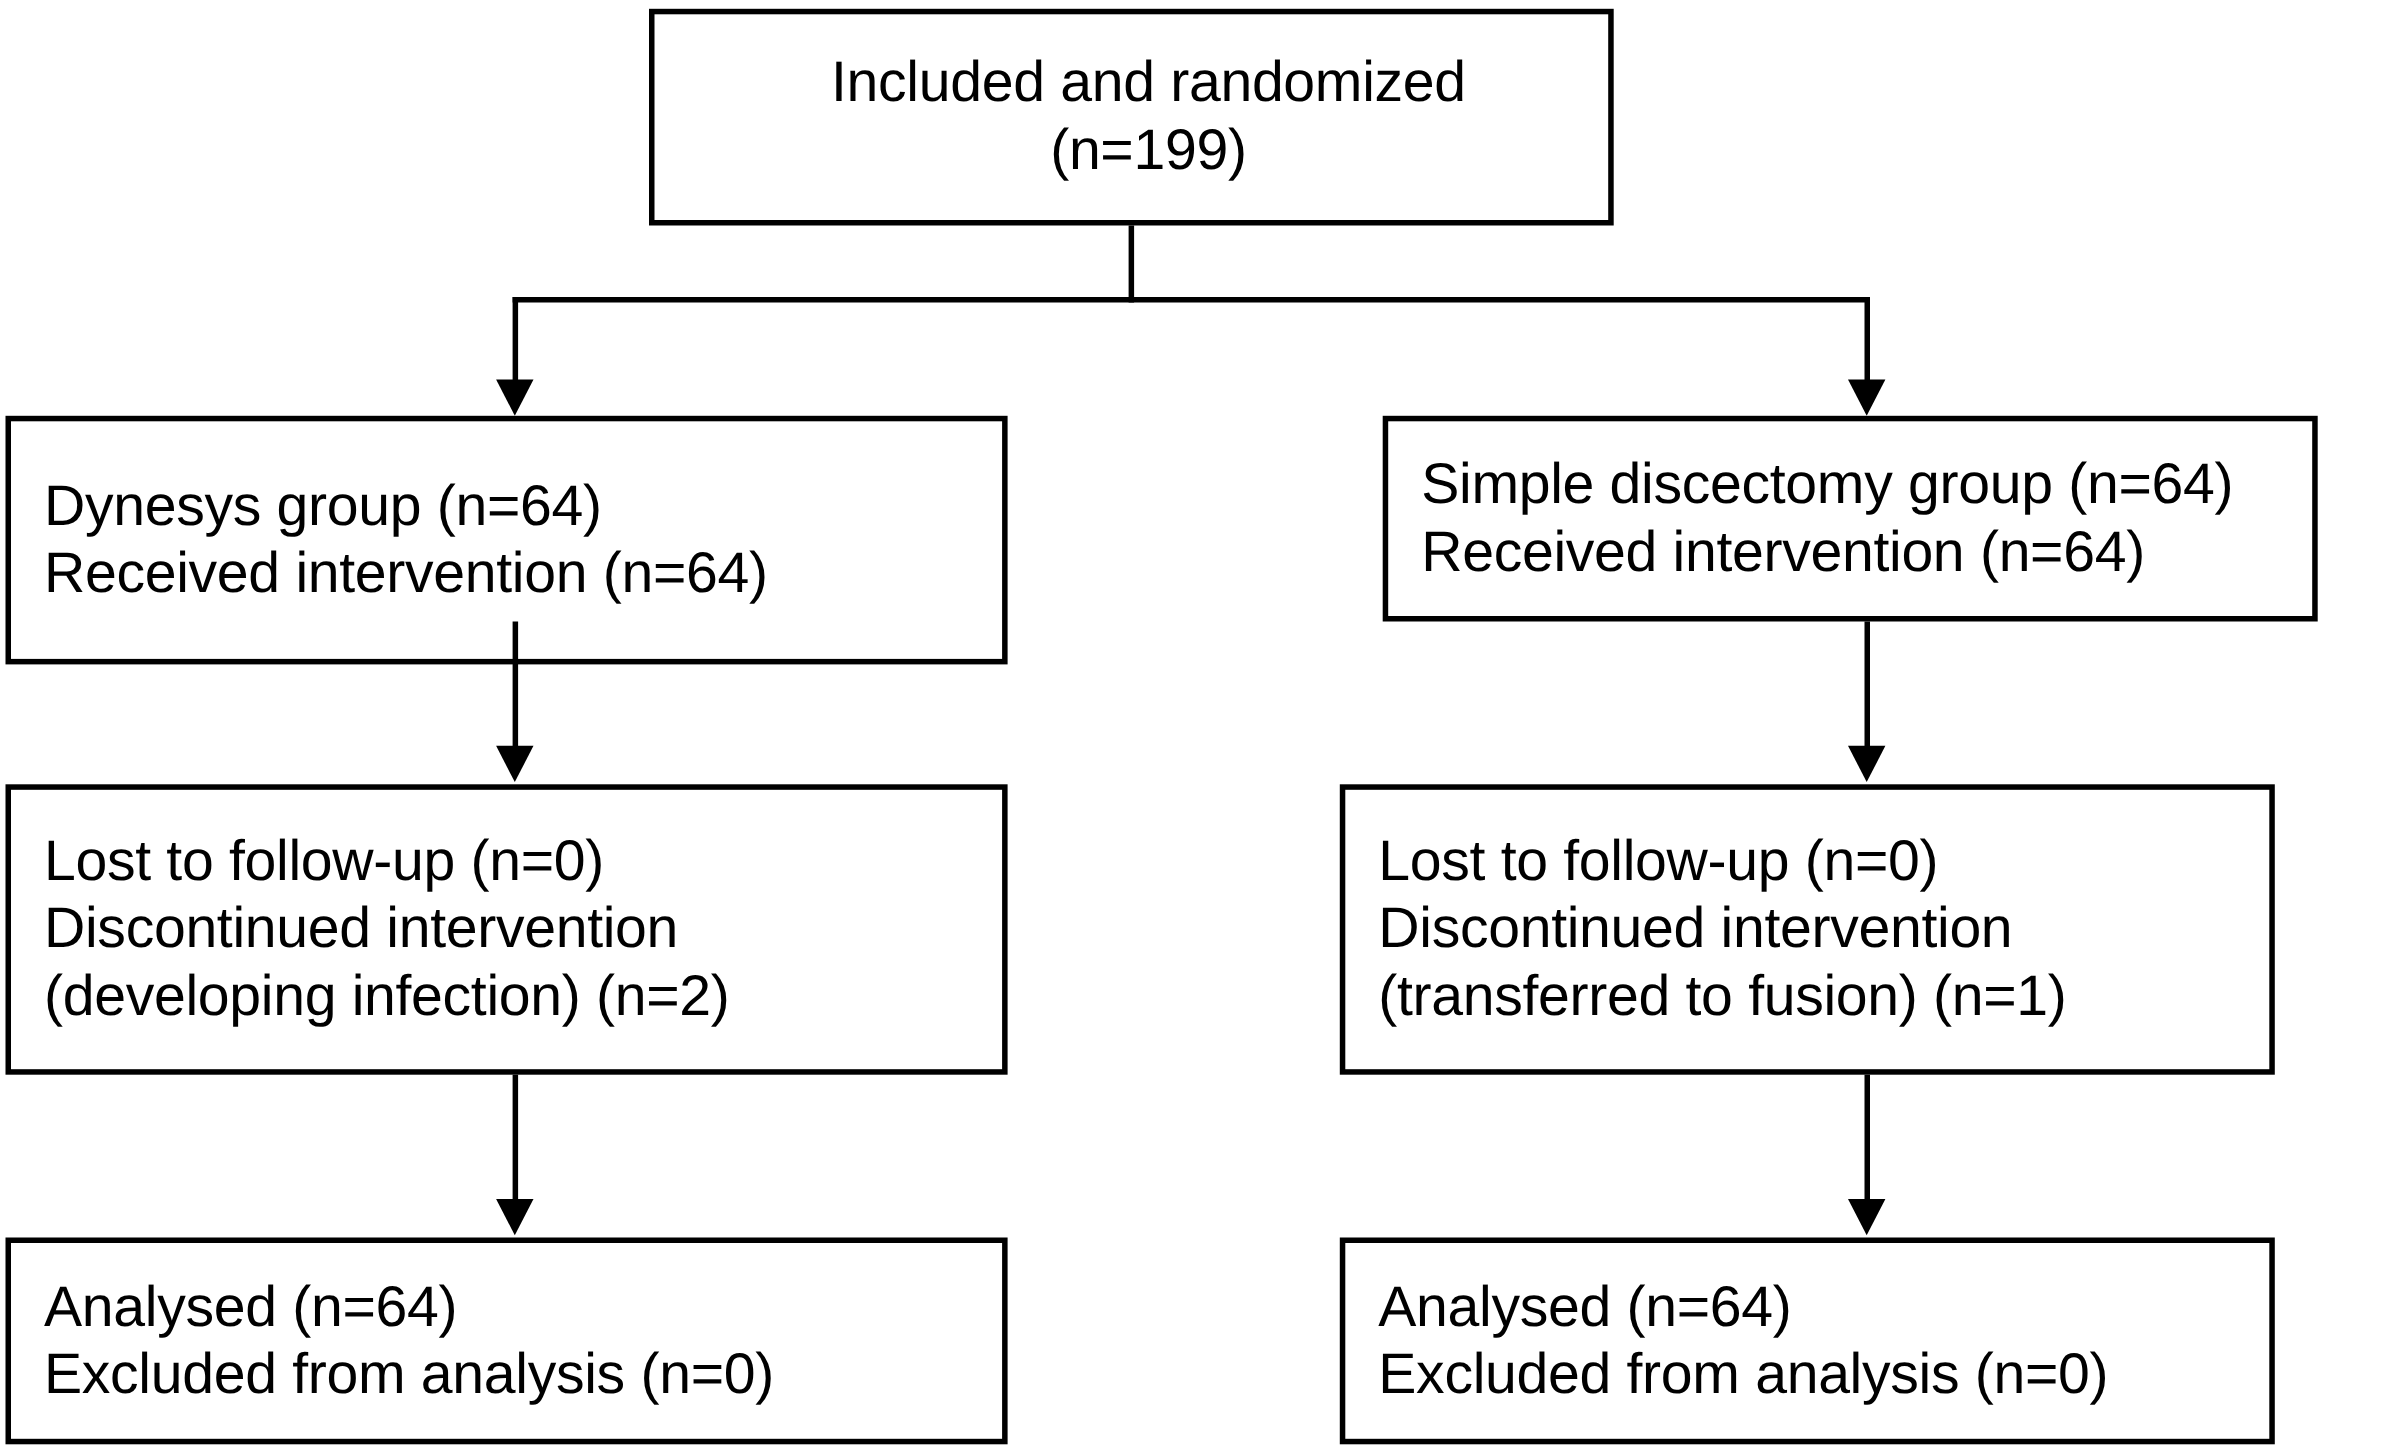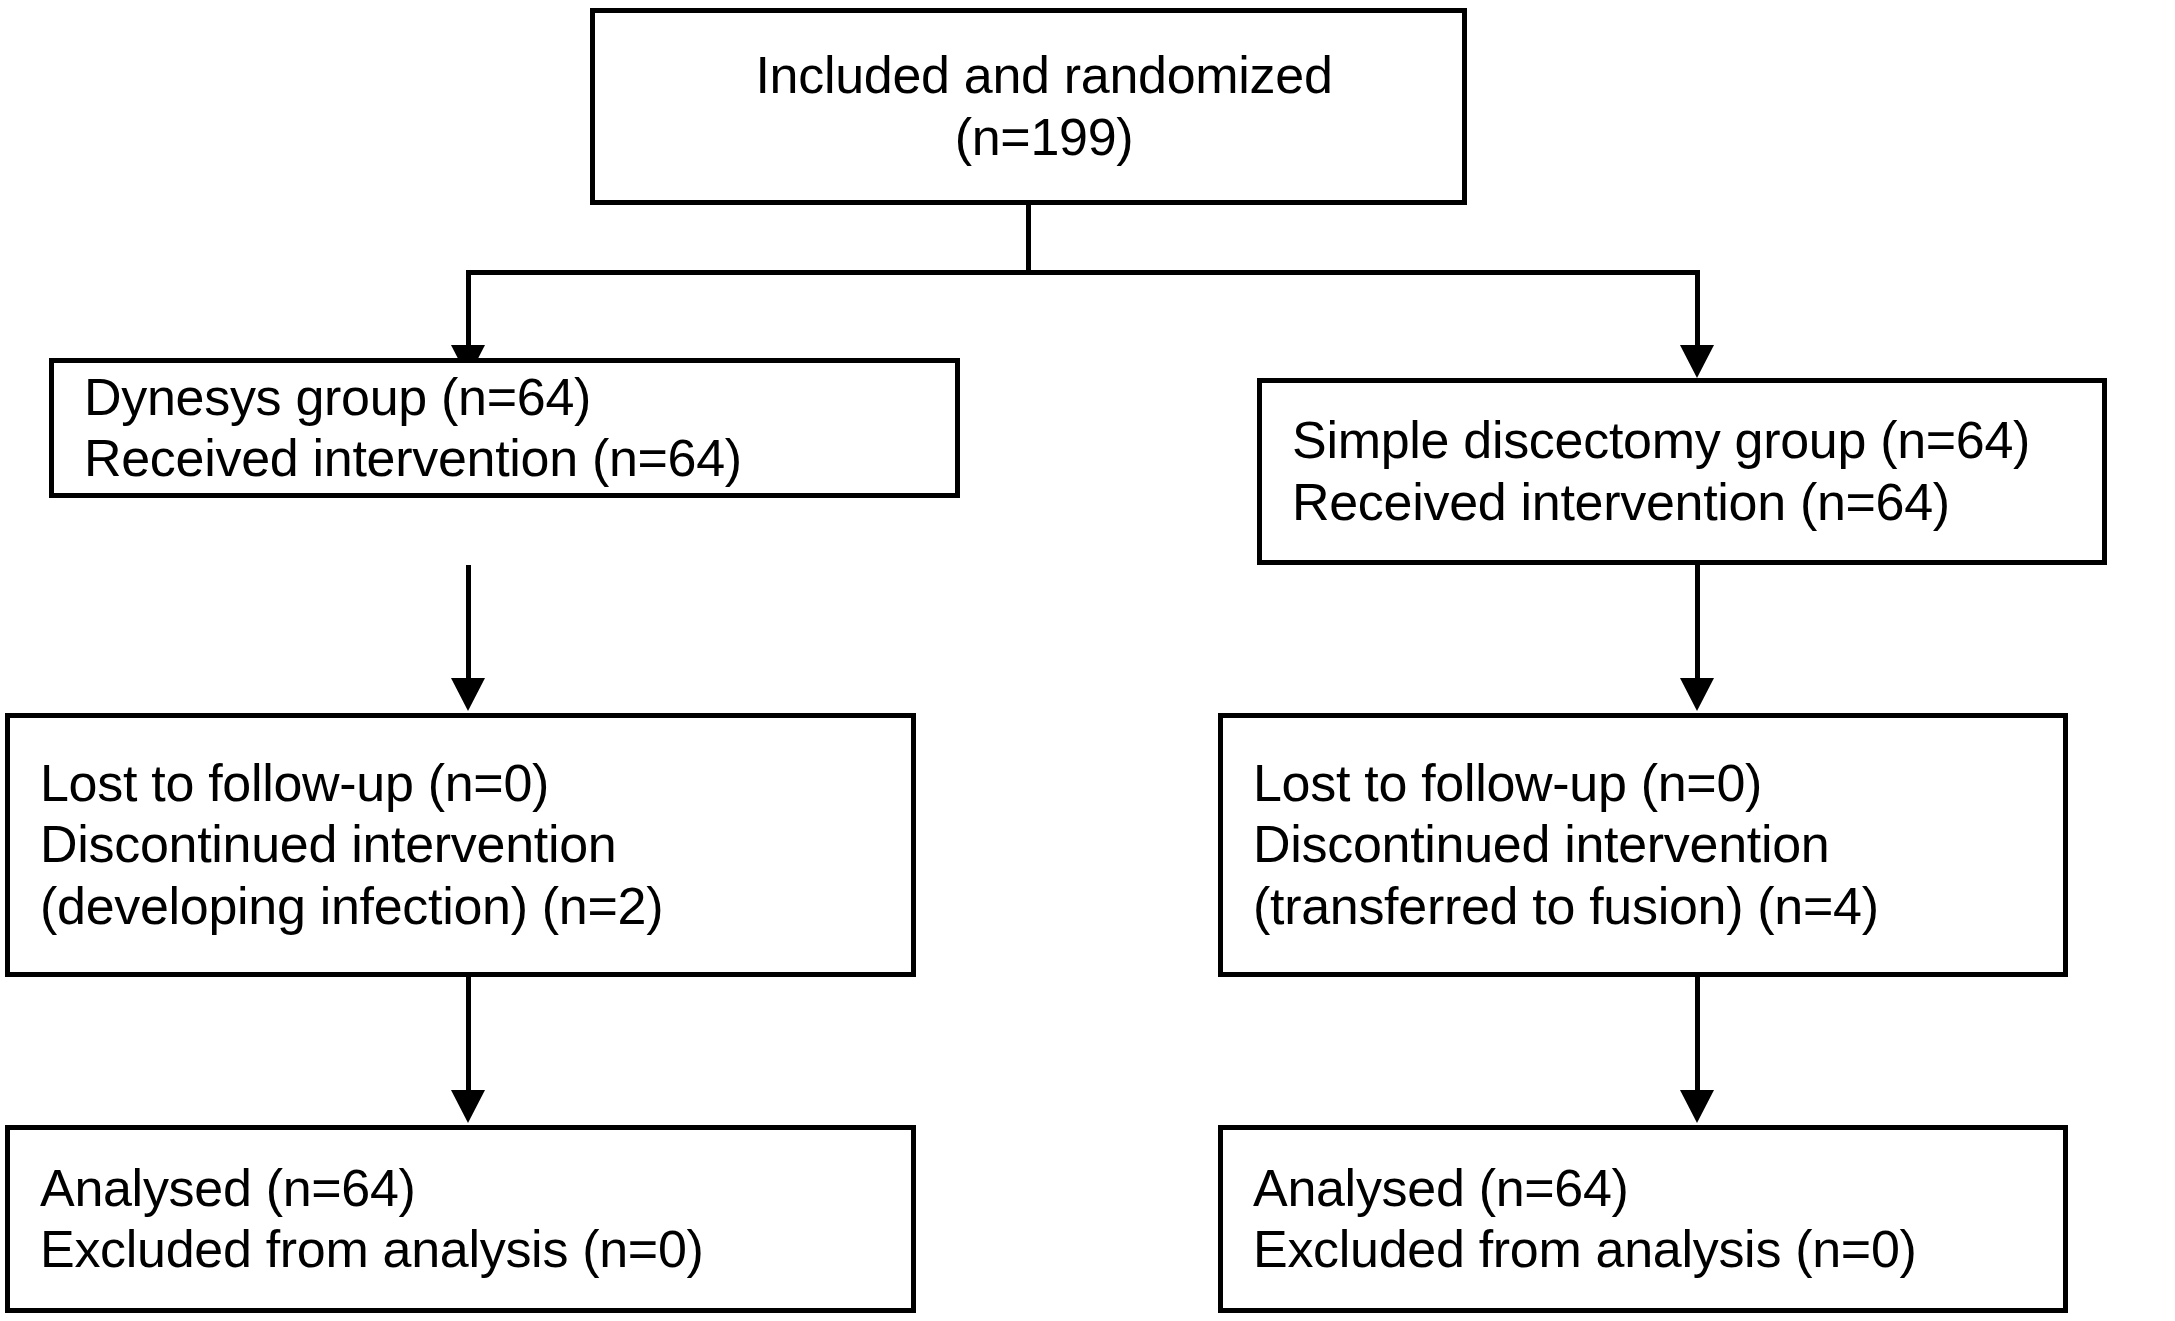--- a/index.html
+++ b/index.html
@@ -76,21 +76,21 @@
 
   <div class="vline" style="left:1026px; top:205px; height:70px;"></div>
   <div class="hline" style="left:466px; top:270px; width:1234px;"></div>
 
   <div class="vline" style="left:466px; top:270px; height:78px;"></div>
   <div class="arrowhead" style="left:451px; top:345px;"></div>
 
   <div class="vline" style="left:1695px; top:270px; height:78px;"></div>
   <div class="arrowhead" style="left:1680px; top:345px;"></div>
 
-  <div class="box left-text" style="left:5px; top:358px; width:911px; height:140px;margin-left:44px;">
+  <div class="box left-text" style="left:5px; top:378px; width:911px; height:226px;">
     <div class="line">Dynesys group (n=64)</div>
     <div class="line">Received intervention (n=64)</div>
   </div>
 
   <div class="box left-text" style="left:1257px; top:378px; width:850px; height:187px;text-align:center;">
     <div class="line">Simple discectomy group (n=64)</div>
     <div class="line">Received intervention (n=64)</div>
   </div>
 
   <div class="vline" style="left:466px; top:565px; height:115px;"></div>
@@ -101,21 +101,21 @@
 
   <div class="box left-text" style="left:5px; top:713px; width:911px; height:264px;">
     <div class="line">Lost to follow-up (n=0)</div>
     <div class="line">Discontinued intervention</div>
     <div class="line">(developing infection) (n=2)</div>
   </div>
 
   <div class="box left-text" style="left:1218px; top:713px; width:850px; height:264px;">
     <div class="line">Lost to follow-up (n=0)</div>
     <div class="line">Discontinued intervention</div>
-    <div class="line">(transferred to fusion) (n=4)</div>
+    <div class="line">(transferred to fusion) (n=1)</div>
   </div>
 
   <div class="vline" style="left:466px; top:977px; height:115px;"></div>
   <div class="arrowhead" style="left:451px; top:1090px;"></div>
 
   <div class="vline" style="left:1695px; top:977px; height:115px;"></div>
   <div class="arrowhead" style="left:1680px; top:1090px;"></div>
 
   <div class="box left-text" style="left:5px; top:1125px; width:911px; height:188px;">
     <div class="line">Analysed (n=64)</div>

